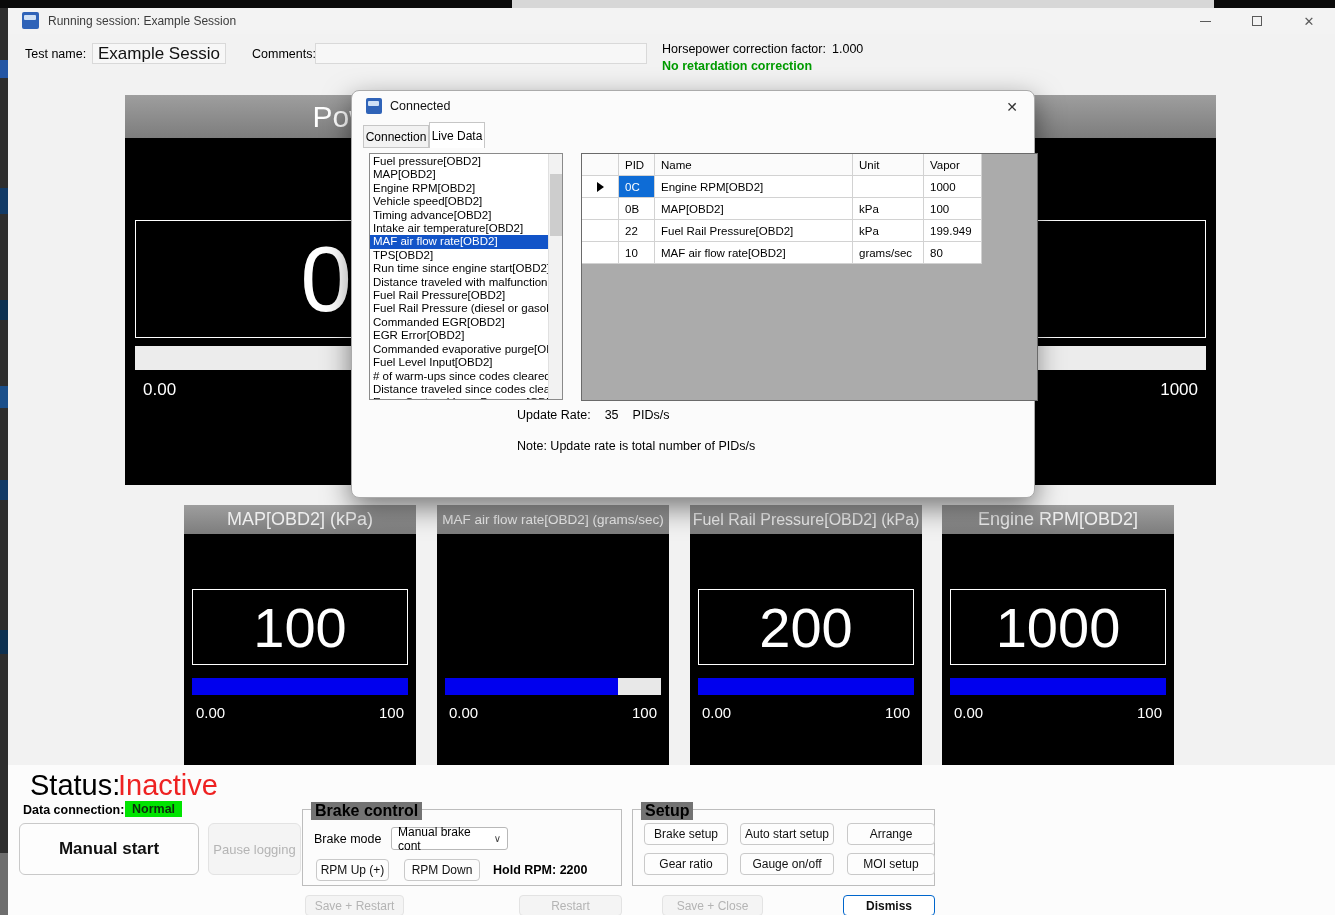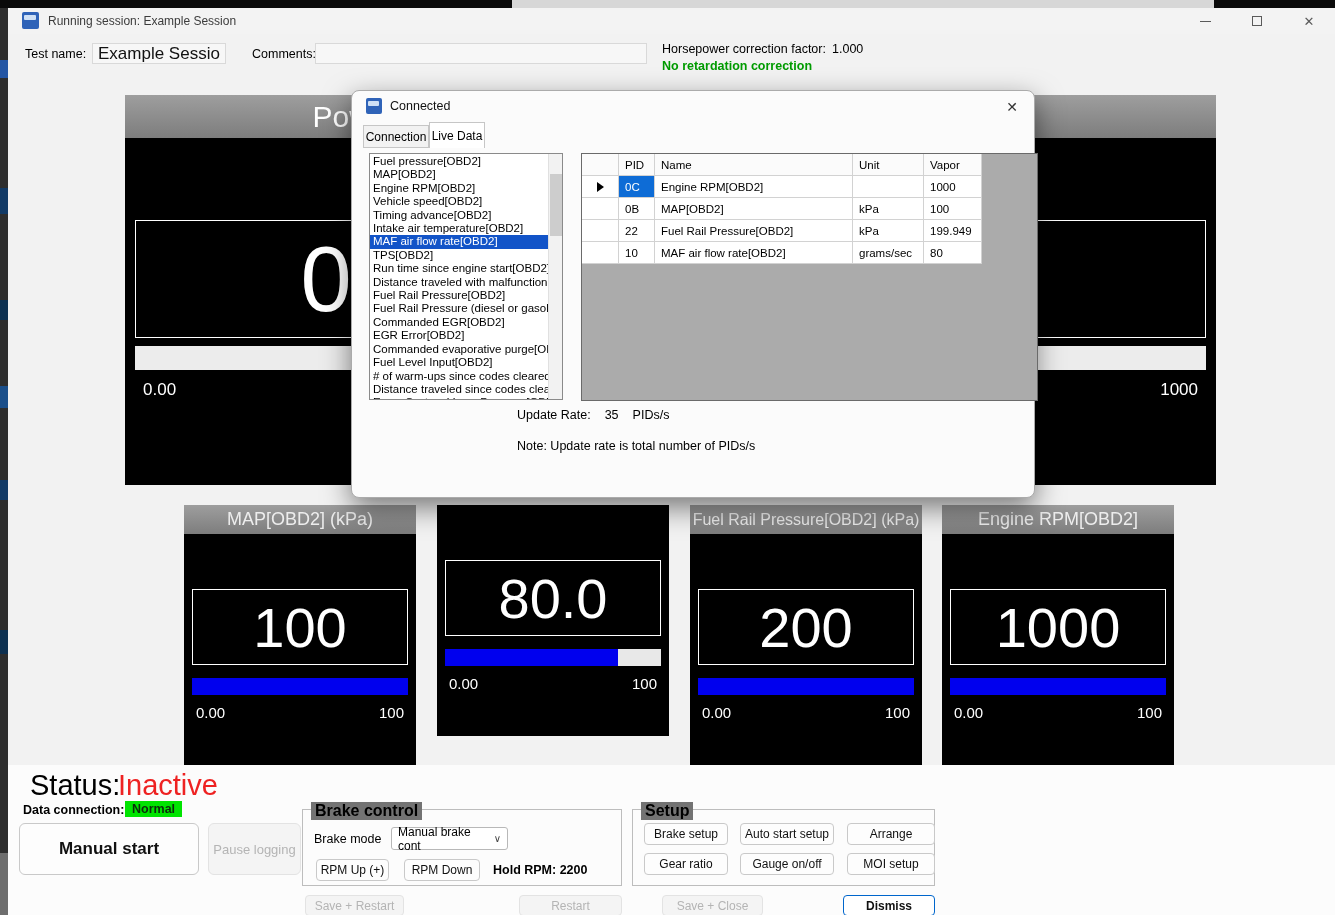--- a/index.html
+++ b/index.html
@@ -178,22 +178,22 @@
           <div class="fill" style="width: 100%;"></div>
         </div>
       <div class="rng">
         <span>0.00</span>
         <span>100</span>
       </div>
     </div>
   </div>
 
   <div class="gauge-sm narrowtitle" style="left:429px;">
-    <div class="body">
-      <div class="vbox">80.0</div>
+    <div class="hdr">MAF air flow rate[OBD2] (grams/sec)</div>
+    <div class="body">
       <div class="bar">
           <div class="fill" style="width: 80%;"></div>
         </div>
       <div class="rng">
         <span>0.00</span>
         <span>100</span>
       </div>
     </div>
   </div>
 

